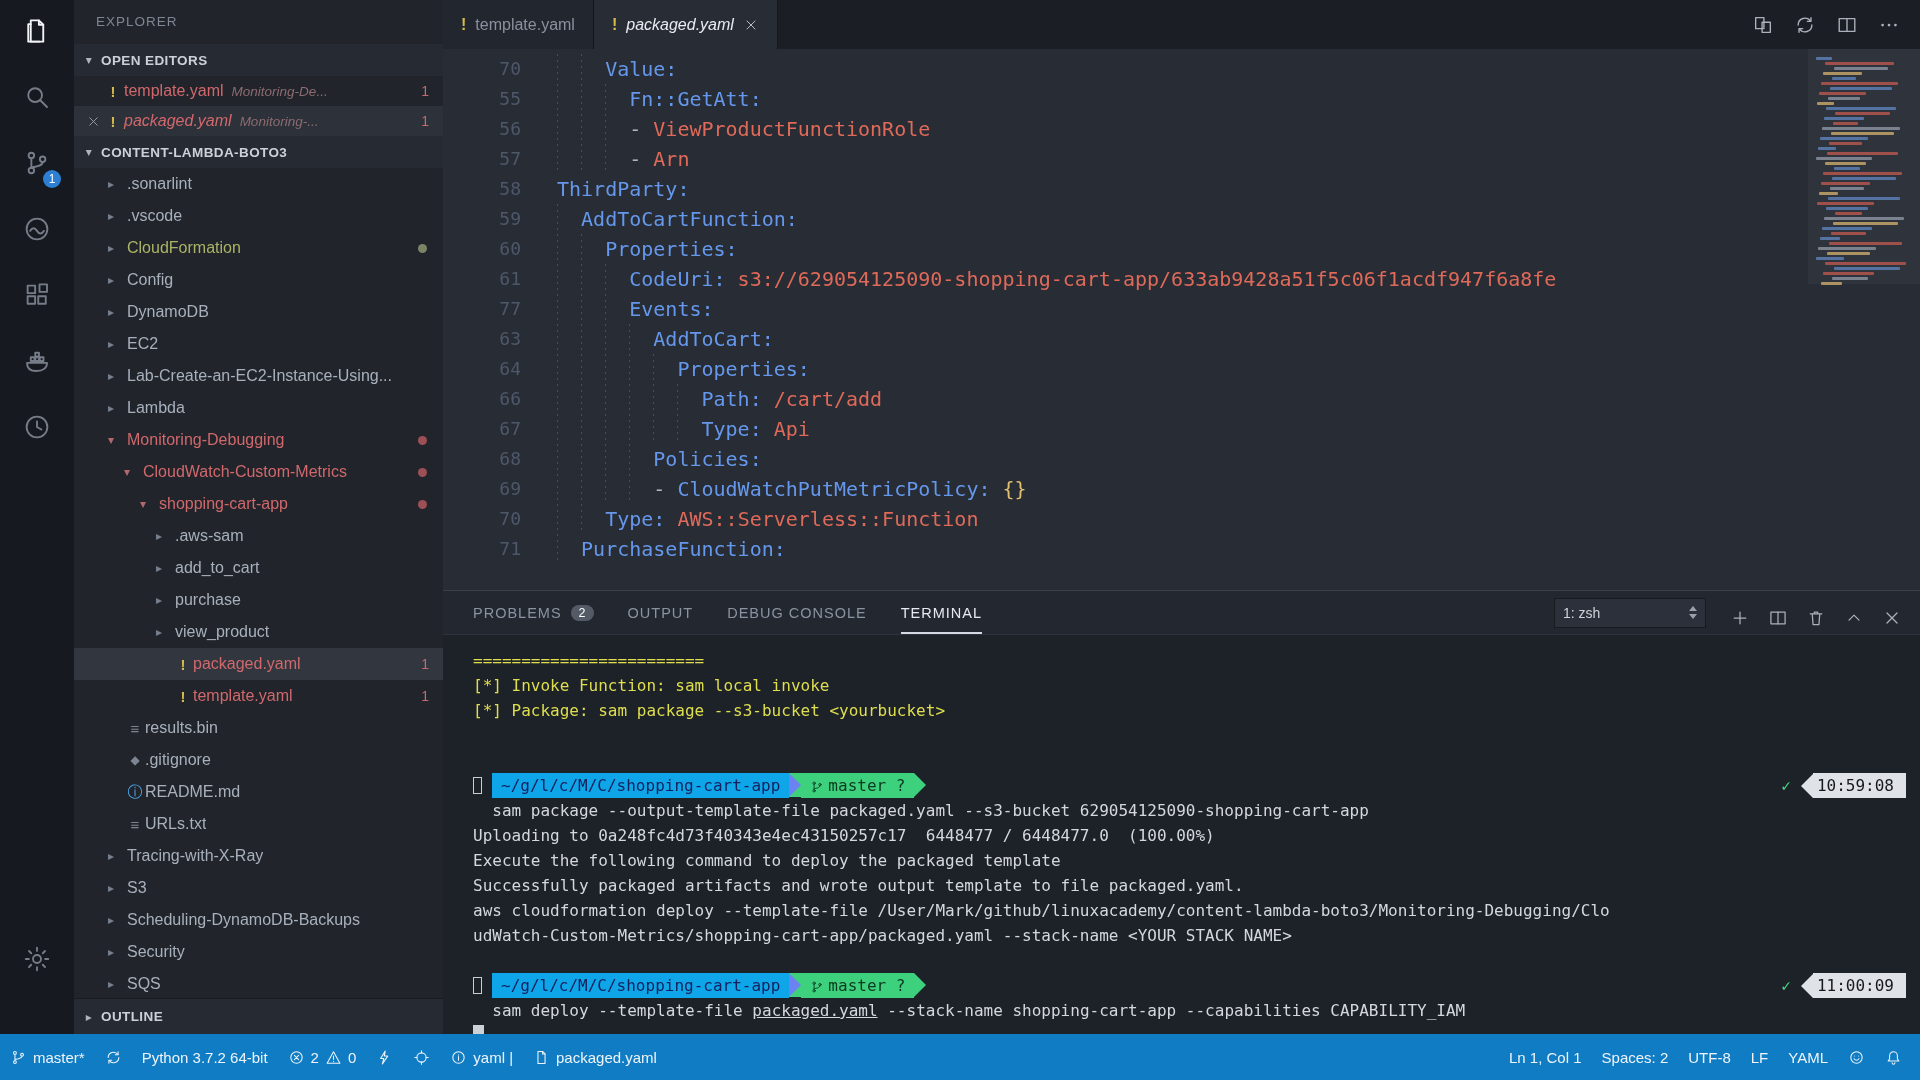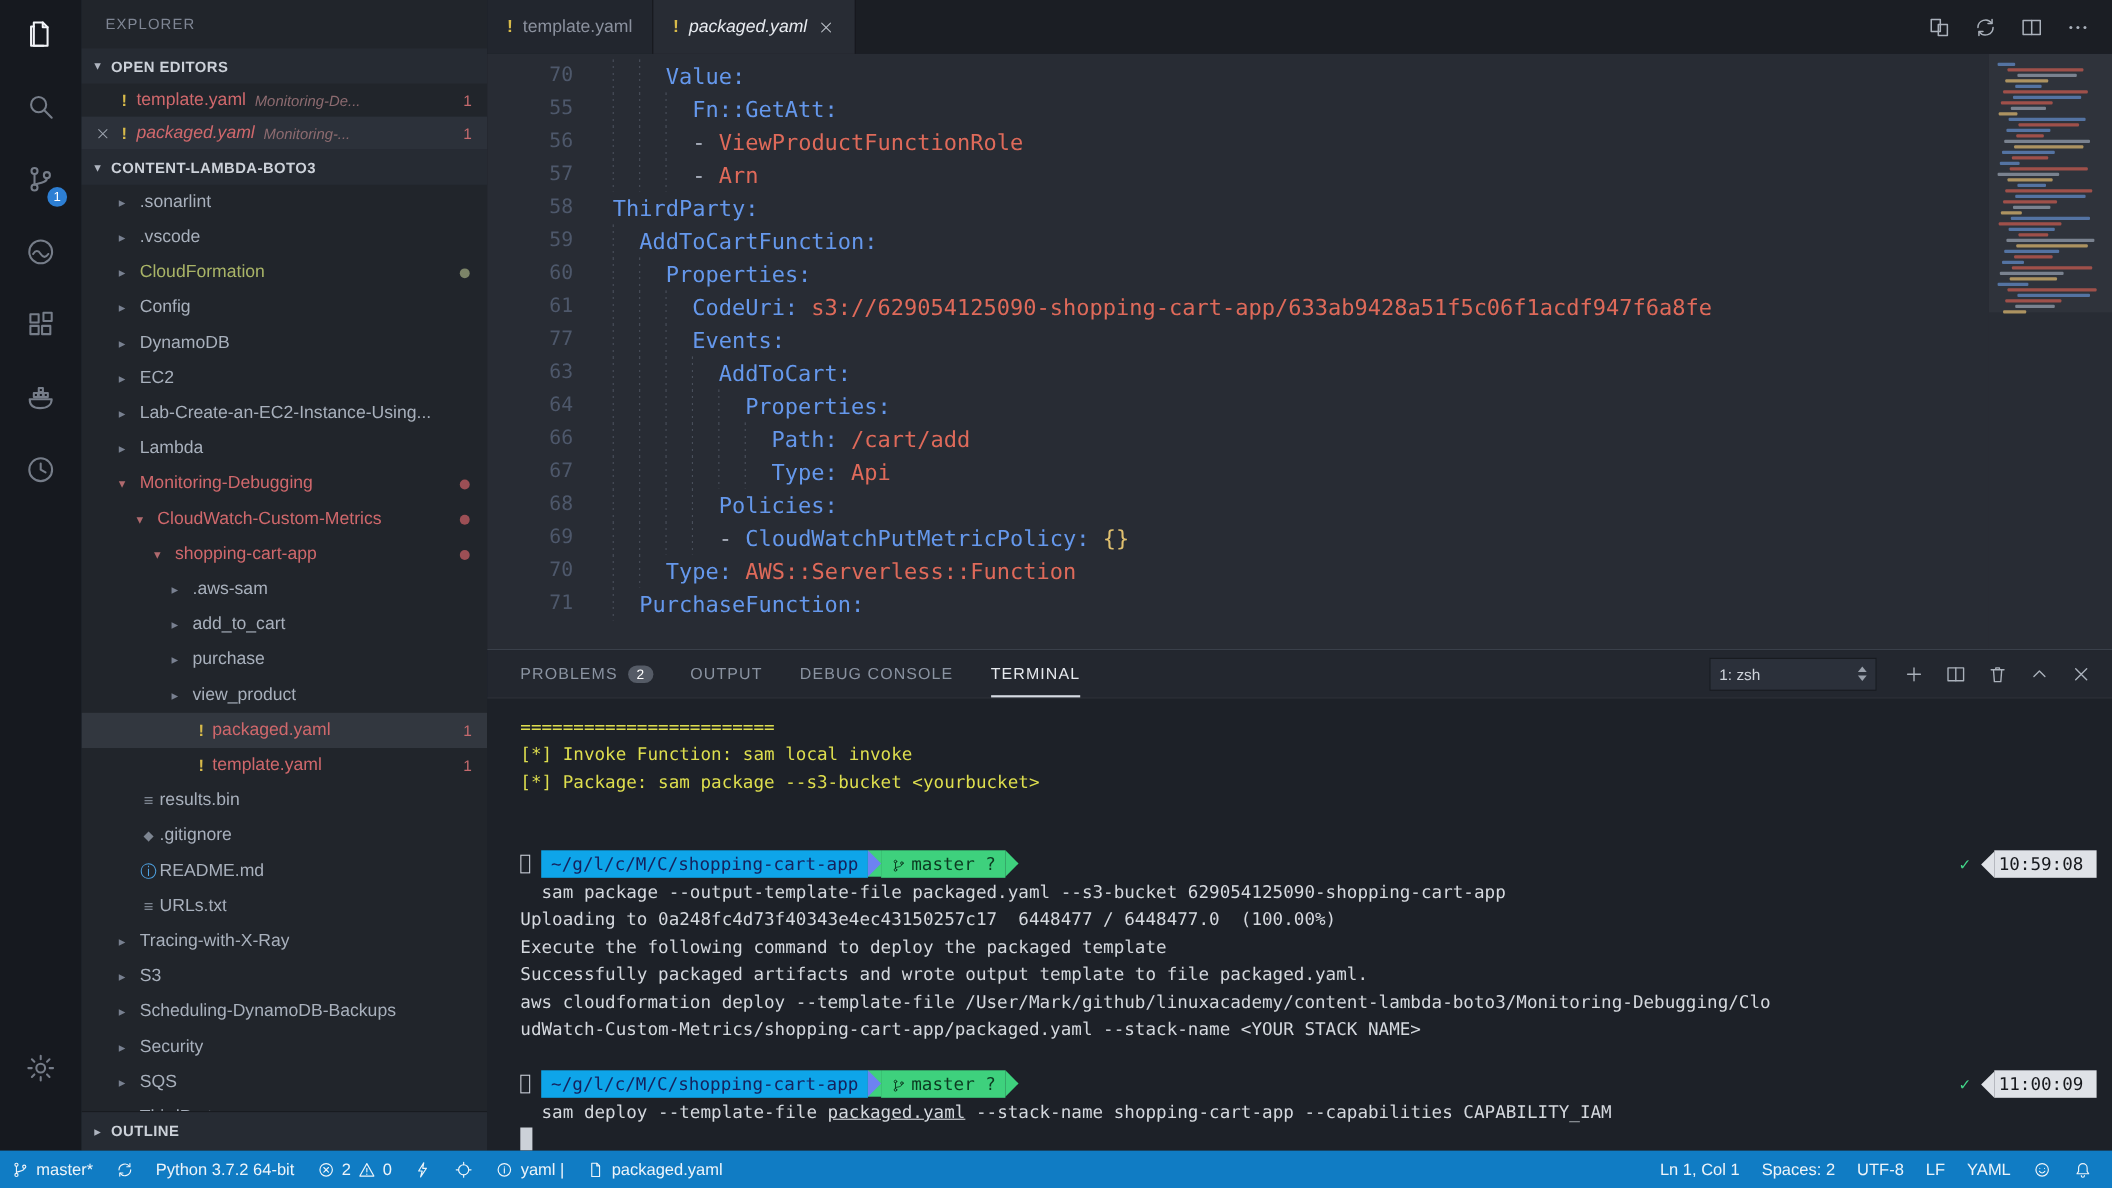--- a/index.html
+++ b/index.html
@@ -75,21 +75,21 @@
   .mm-bar{position:absolute;height:3px;opacity:.85;border-radius:1px;}
   .mm-slider{position:absolute;left:0;top:0;width:100%;height:235px;background:rgba(255,255,255,.035);}
 
   
   .panel{flex:1;display:flex;flex-direction:column;background:#1d2128;border-top:1px solid #3a404a;min-height:0;}
   .panel-header{height:44px;flex:none;display:flex;align-items:center;background:#23272f;border-bottom:1px solid rgba(255,255,255,.06);}
   .panel-tabs{display:flex;gap:34px;padding-left:30px;height:100%;align-items:flex-end;}
   .ptab{font-size:14.5px;letter-spacing:1px;color:#8a93a1;display:flex;align-items:center;gap:9px;height:100%;cursor:pointer;border-bottom:2px solid transparent;border-top:2px solid transparent;}
   .ptab.active{color:#e6e9ee;border-bottom-color:#d5dae2;}
   .ptab-badge{background:#555b66;color:#fff;font-size:12.5px;border-radius:10px;padding:1px 8px;letter-spacing:0;}
-  .panel-actions{margin-left:auto;display:flex;align-items:center;gap:18px;padding-right:18px;color:#aab1bb;padding-left:44px;}
+  .panel-actions{margin-left:auto;display:flex;align-items:flex-end;gap:18px;padding-right:18px;color:#aab1bb;padding-left:44px;}
   .panel-actions .pa{display:flex;cursor:pointer;}
   .term-select{width:152px;height:30px;background:#2b303a;border:1px solid #171a1f;color:#cfd4db;font-size:14px;
     display:flex;align-items:center;padding:0 8px;gap:6px;cursor:pointer;margin-right:6px;}
   .ts-arrows{margin-left:auto;display:flex;flex-direction:column;gap:3px;}
   .ts-arrows i{display:block;width:0;height:0;border-left:4px solid transparent;border-right:4px solid transparent;}
   .ts-up{border-bottom:5px solid #9aa1ac;}
   .ts-down{border-top:5px solid #9aa1ac;}
 
   
   .terminal{flex:1;overflow:hidden;padding:13px 0 0 30px;font-family:"DejaVu Sans Mono",monospace;font-size:16px;line-height:25px;color:#d4d8de;position:relative;cursor:text;}
@@ -102,21 +102,21 @@
   .pgreen{background:#3ed17d;color:#0b3a20;}
   .pgreen svg{vertical-align:-3px;margin-right:4px;}
   .ptri{display:inline-block;width:0;height:0;border-top:12.5px solid transparent;border-bottom:12.5px solid transparent;border-left:12px solid transparent;vertical-align:top;}
   .ptime{position:absolute;right:14px;top:0;display:flex;align-items:center;}
   .pcheck{color:#42d88a;margin-right:10px;}
   .ttri{width:0;height:0;border-top:12.5px solid transparent;border-bottom:12.5px solid transparent;border-right:12px solid #dfe2e7;}
   .tbox{background:#dfe2e7;color:#17191d;height:25px;line-height:25px;padding:0 12px 0 4px;}
   .cur{display:inline-block;width:11px;height:21px;background:#ccd1d8;vertical-align:top;margin-top:2px;}
 
   
-  .statusbar{height:34px;flex:none;background:#107cc4;display:flex;align-items:stretch;color:#eef4f9;overflow:hidden;}
+  .statusbar{height:46px;flex:none;background:#107cc4;display:flex;align-items:stretch;color:#eef4f9;overflow:hidden;}
   .sb-left,.sb-right{display:flex;align-items:stretch;}
   .sb-right{margin-left:auto;padding-right:8px;}
   .sb-item{display:flex;align-items:center;gap:6px;padding:0 10px;font-size:15px;cursor:pointer;white-space:nowrap;}
   .sb-item svg{display:block;}
 </style>
 </head>
 <body>
 
 <div class="root">
   <div class="main">

